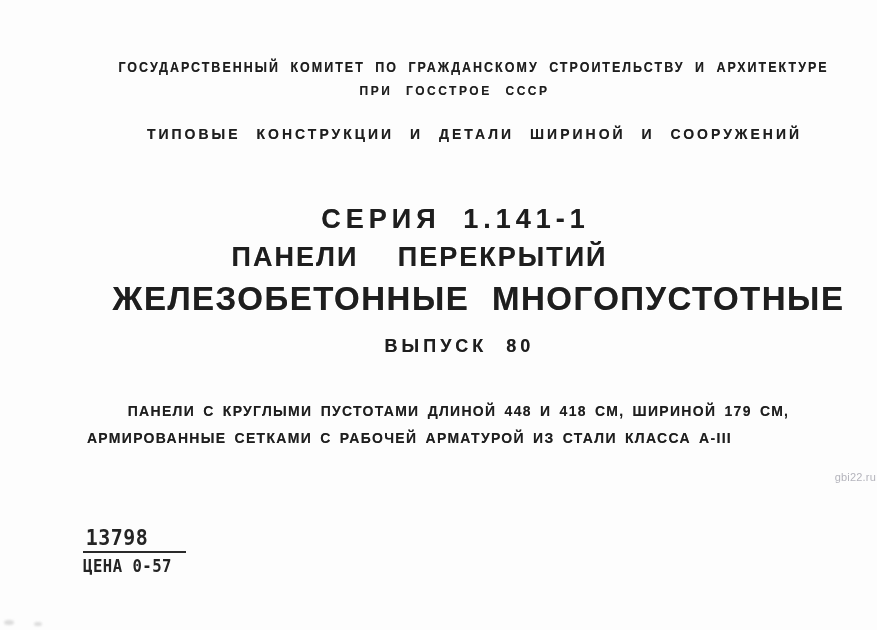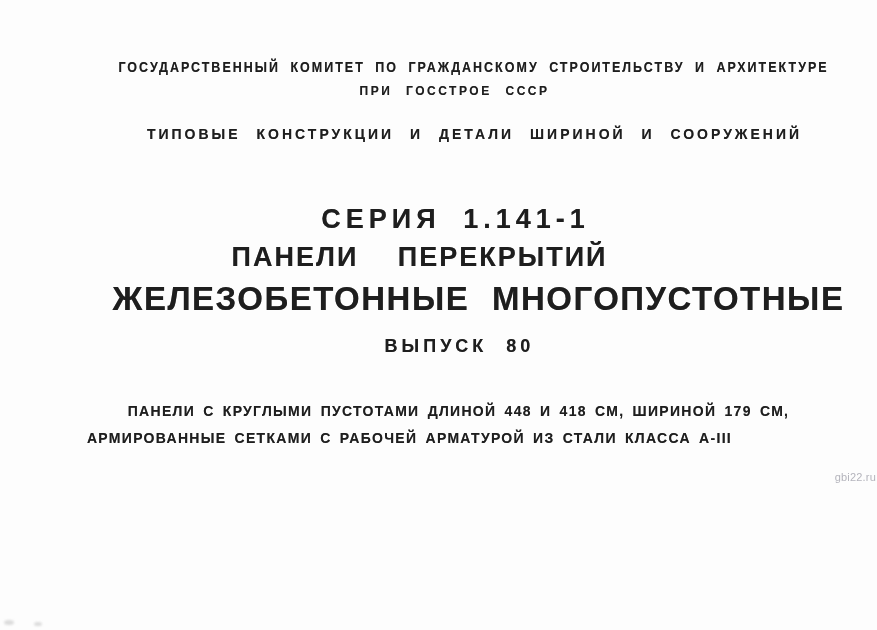--- a/index.html
+++ b/index.html
@@ -155,19 +155,24 @@
   <div class="line title1">ПАНЕЛИ ПЕРЕКРЫТИЙ</div>
 
   <div class="line title2">ЖЕЛЕЗОБЕТОННЫЕ МНОГОПУСТОТНЫЕ</div>
 
   <div class="line issue">ВЫПУСК 80</div>
 
   <div class="line desc1">ПАНЕЛИ С КРУГЛЫМИ ПУСТОТАМИ ДЛИНОЙ 448 И 418 СМ, ШИРИНОЙ 179 СМ,</div>
 
   <div class="line desc2">АРМИРОВАННЫЕ СЕТКАМИ С РАБОЧЕЙ АРМАТУРОЙ ИЗ СТАЛИ КЛАССА А-III</div>
 
+  <div class="stamp">
+    <div class="stamp-number">13798</div>
+    <div class="stamp-rule"></div>
+    <div class="stamp-price">ЦЕНА 0-57</div>
+  </div>
 
   <div class="watermark">gbi22.ru</div>
 
   <div class="smudge smudge-a"></div>
   <div class="smudge smudge-b"></div>
 
 </div>
 
 </body></html>

